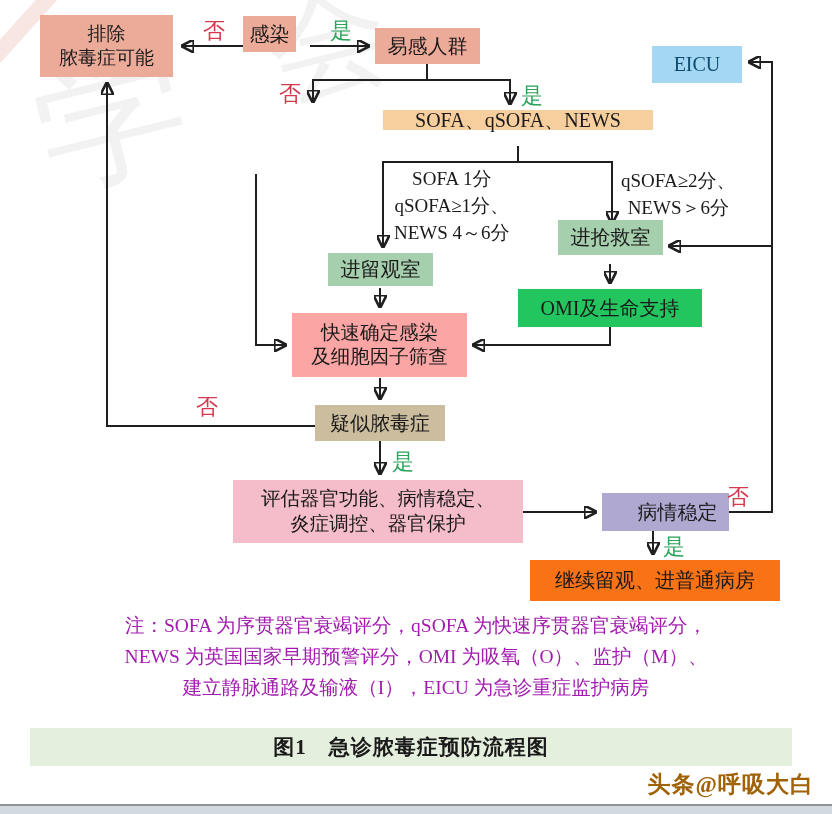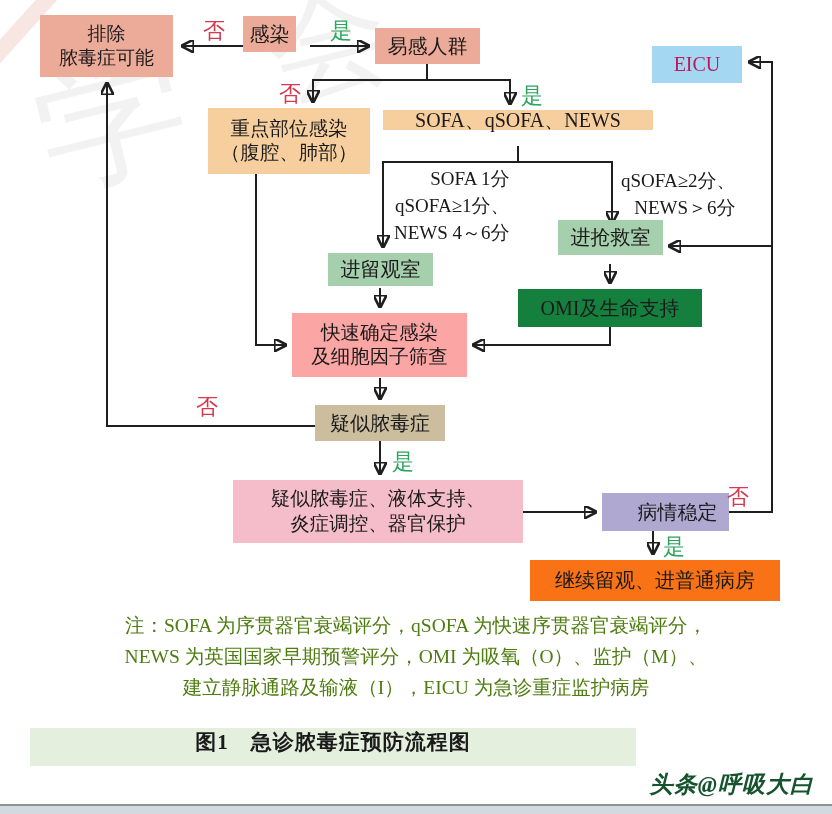--- a/index.html
+++ b/index.html
@@ -16,52 +16,51 @@
   #connectors{position:absolute;left:0;top:0;z-index:1;}
   #connectors path{stroke:#1f1f1f;stroke-width:2;fill:none;}
   
   .node{
     position:absolute;z-index:2;display:flex;align-items:center;justify-content:center;
     text-align:center;white-space:pre-line;font-size:20px;line-height:1.25;
   }
   .c-salmon{background:#ecaa99;}
   .c-orange{background:#f7cf9f;}
   .c-green{background:#a5cfad;}
-  .c-yellow{background:#15803d;}
+  .c-yellow{background:#22c55e;}
   .c-purple{background:#fca5a5;}
   .c-lavender{background:#afa9d2;padding-left:24px;}
   .c-tan{background:#cbbd9e;}
   .c-pink{background:#f5bcca;}
   .c-gray{background:#f97316;}
-  .c-blue{background:#a3d7f2;color:#be185d;}
+  .c-blue{background:#a3d7f2;color:#0c4a6e;}
   
   .elabel{position:absolute;z-index:3;font-size:22px;line-height:1;}
   .elabel.no{color:#d5394e;}
   .elabel.yes{color:#2ca45c;}
   .criteria{
     position:absolute;z-index:3;font-size:19px;line-height:1.42;white-space:pre-line;
-    text-align:right;color:#1a1a1a;
+    text-align:center;color:#1a1a1a;
   }
   
   .note{
     position:absolute;left:22px;top:611px;width:788px;z-index:2;
-    font-size:19.5px;line-height:1.58;text-align:center;white-space:pre-line;color:#4d7c0f;
+    font-size:19.5px;line-height:1.58;text-align:center;white-space:pre-line;color:#a21caf;
   }
   
   .caption-bar{
-    position:absolute;left:30px;top:728px;width:606px;height:38px;z-index:2;
-    background:#e4efdd;display:flex;align-items:flex-start;justify-content:center;
+    position:absolute;left:30px;top:728px;width:762px;height:38px;z-index:2;
+    background:#e4efdd;display:flex;align-items:center;justify-content:center;
   }
   .caption-bar span{font-weight:bold;font-size:21px;letter-spacing:1px;}
   
   .account-mark{
-    position:absolute;right:18px;top:769px;z-index:3;font-weight:bold;font-size:23px;color:#14532d;
+    position:absolute;right:18px;top:769px;z-index:3;font-weight:bold;font-size:23px;color:#a16207;
     letter-spacing:1px;
     text-shadow:-1.5px -1.5px 0 #fff,1.5px -1.5px 0 #fff,-1.5px 1.5px 0 #fff,1.5px 1.5px 0 #fff;
-    font-style:italic;
   }
   
   .bottom-bar{
     position:absolute;left:0;right:0;bottom:0;height:8px;z-index:2;
     background:#d2dae0;border-top:2px solid #8e9297;
   }
 </style>
 </head>
 <body>
 
@@ -94,30 +93,28 @@
     <path d="M705 512 H772 V62 H749" marker-end="url(#arr)"></path>
     <path d="M772 246 H669" marker-end="url(#arr)"></path>
     <path d="M653 531 V554" marker-end="url(#arr)"></path>
   </svg>
 
   <div class="node c-salmon" style="left:40px;top:15px;width:133px;height:62px;font-size:19px">排除
 脓毒症可能</div>
   <div class="node c-salmon" style="left:243px;top:16px;width:53px;height:36px">感染</div>
   <div class="node c-salmon" style="left:375px;top:28px;width:105px;height:36px">易感人群</div>
   <div class="node c-blue" style="left:652px;top:46px;width:90px;height:37px">EICU</div>
-  <div class="node c-orange" style="left:208px;top:108px;width:162px;height:66px;font-size:19.5px">重点部位感染
-（腹腔、肺部）</div>
   <div class="node c-orange" style="left:383px;top:110px;width:270px;height:20px">SOFA、qSOFA、NEWS</div>
   <div class="node c-green" style="left:328px;top:253px;width:105px;height:33px">进留观室</div>
   <div class="node c-green" style="left:558px;top:220px;width:105px;height:35px">进抢救室</div>
   <div class="node c-yellow" style="left:518px;top:289px;width:184px;height:38px">OMI及生命支持</div>
   <div class="node c-purple" style="left:292px;top:313px;width:175px;height:64px;font-size:19.5px">快速确定感染
 及细胞因子筛查</div>
   <div class="node c-tan" style="left:315px;top:405px;width:130px;height:36px">疑似脓毒症</div>
-  <div class="node c-pink" style="left:233px;top:480px;width:290px;height:63px;font-size:19.5px">疑似脓毒症、液体支持、
+  <div class="node c-pink" style="left:233px;top:480px;width:290px;height:63px;font-size:19.5px">评估器官功能、病情稳定、
 炎症调控、器官保护</div>
   <div class="node c-lavender" style="left:602px;top:493px;width:103px;height:38px">病情稳定</div>
   <div class="node c-gray" style="left:530px;top:560px;width:250px;height:41px">继续留观、进普通病房</div>
 
   <span class="elabel no" style="left:203px;top:20px">否</span>
   <span class="elabel yes" style="left:330px;top:20px">是</span>
   <span class="elabel no" style="left:279px;top:83px">否</span>
   <span class="elabel yes" style="left:521px;top:85px">是</span>
   <span class="elabel no" style="left:196px;top:396px">否</span>
   <span class="elabel yes" style="left:392px;top:451px">是</span>

